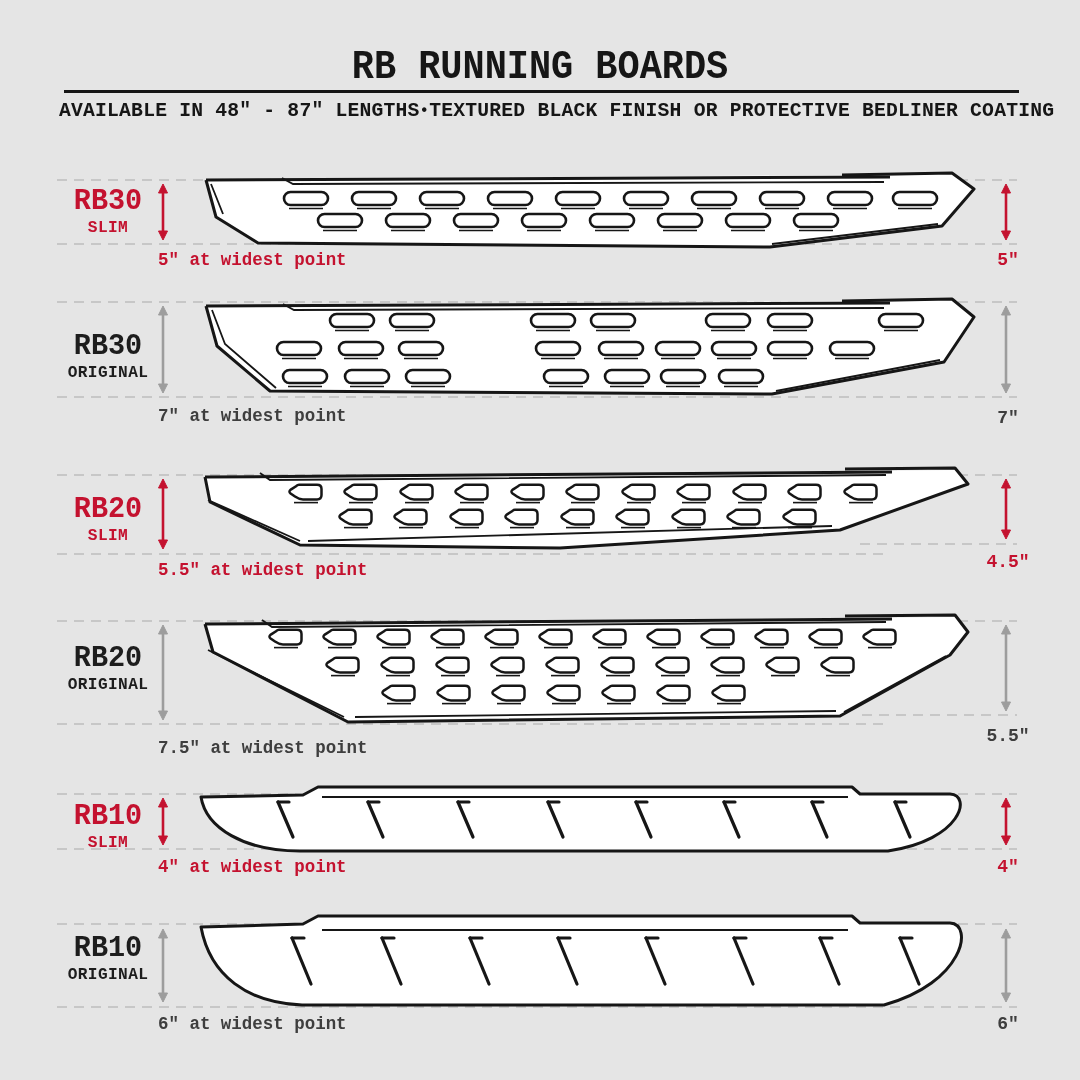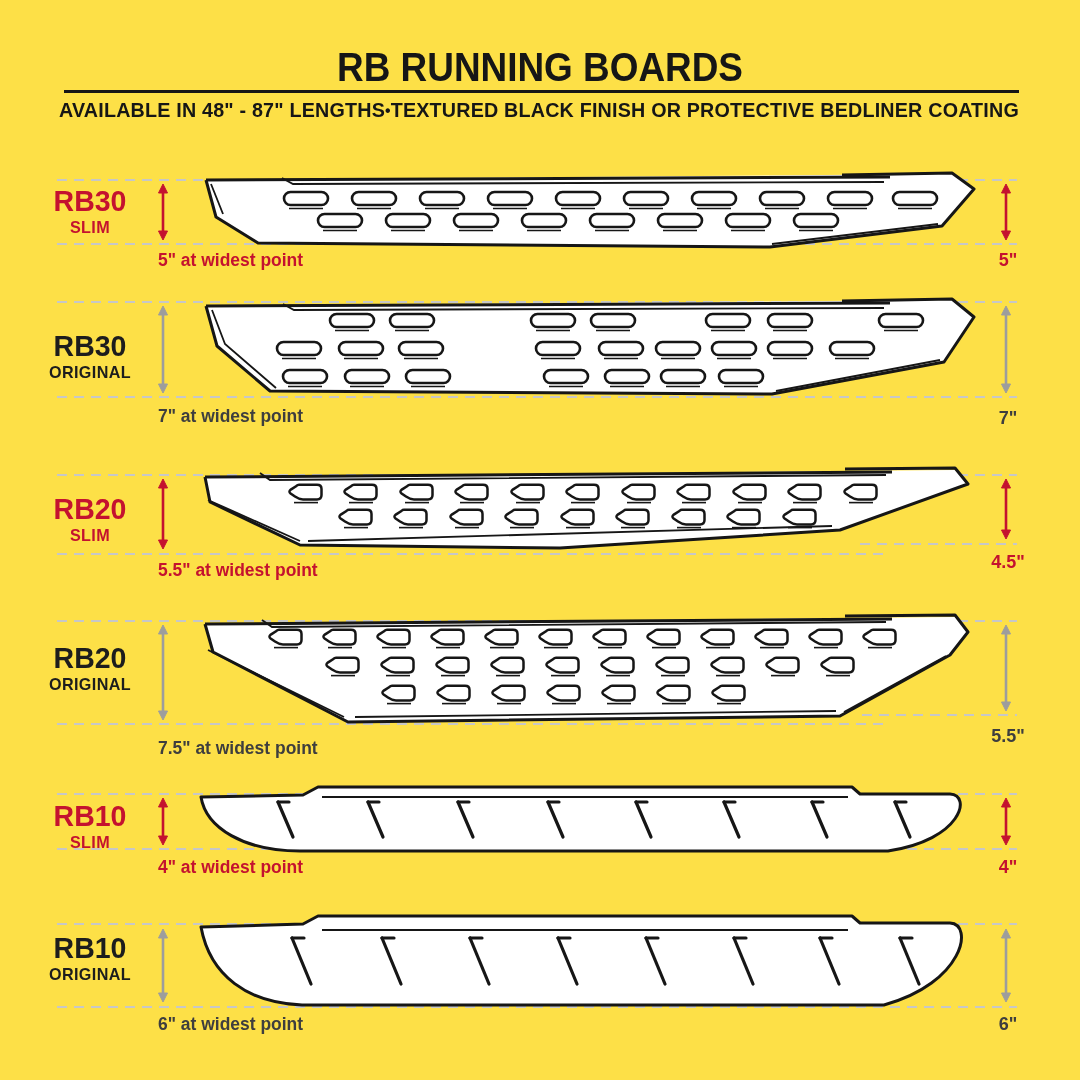--- a/index.html
+++ b/index.html
@@ -1,28 +1,28 @@
 <!DOCTYPE html>
 <html><head>
 <meta charset="utf-8">
 <style>
   html,body{margin:0;padding:0;background:#ffffff;}
-  .page{position:relative;width:1080px;height:1080px;background:#fde047;overflow:hidden;
-        font-family:Liberation Sans, sans-serif;}
+  .page{position:relative;width:1080px;height:1080px;background:#e5e5e5;overflow:hidden;
+        font-family:Liberation Mono, monospace;}
   .abs{position:absolute;}
   
   .title{left:0;top:44px;width:1080px;text-align:center;font-size:41px;font-weight:bold;
          color:#161616;transform:scaleX(.90);letter-spacing:0px;white-space:nowrap;}
   .rule{left:64px;top:90px;width:955px;height:0;border-top:3px solid #161616;}
   .subtitle{left:59px;top:99px;width:958px;display:flex;justify-content:space-between;
             align-items:center;font-size:20px;font-weight:bold;color:#161616;
             letter-spacing:.2px;white-space:nowrap;transform:scaleX(.985);transform-origin:left;}
   .subtitle .dot{font-size:16px;}
   
-  .label{left:20px;width:140px;text-align:center;line-height:1;}
+  .label{left:38px;width:140px;text-align:center;line-height:1;}
   .model{font-size:30px;font-weight:bold;transform:scaleX(.95);letter-spacing:0;}
   .variant{font-size:17px;font-weight:bold;letter-spacing:.4px;margin-top:3px;transform:scaleX(.95);}
   .caption{font-size:18px;font-weight:bold;white-space:nowrap;transform:scaleX(.97);transform-origin:left;}
   .rval{left:970px;width:76px;text-align:center;font-size:18px;font-weight:bold;}
   .red{color:#C4122F;}
   .ink{color:#1D1D1D;}
   .gray-ink{color:#3E3E3E;}
   svg{display:block;}
 </style>
 </head>

